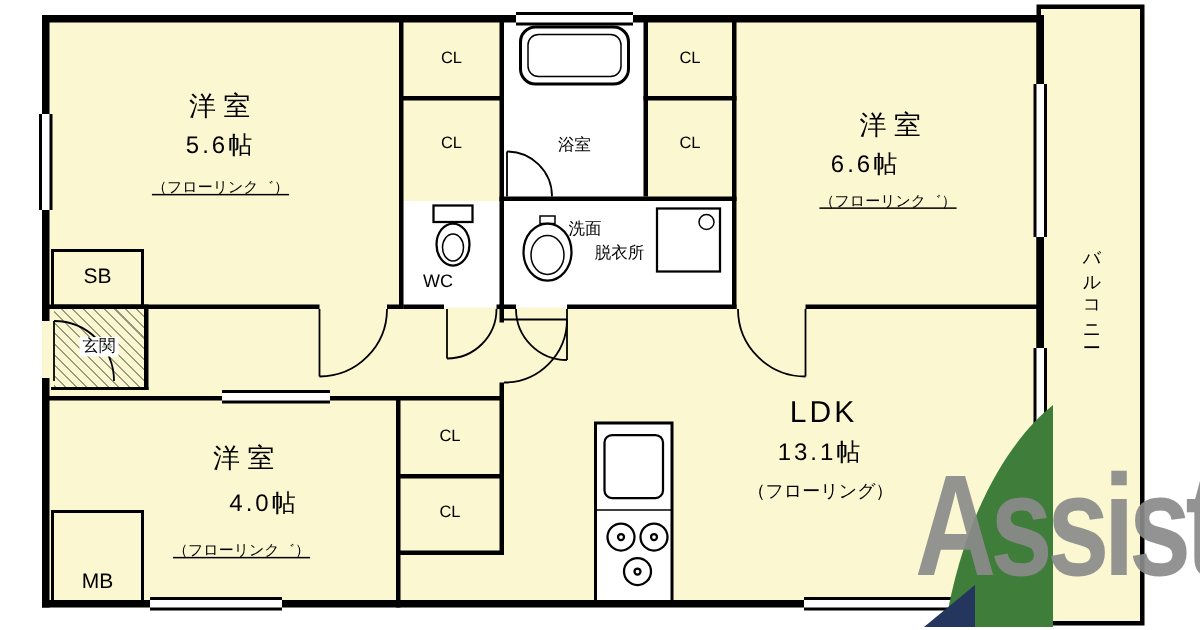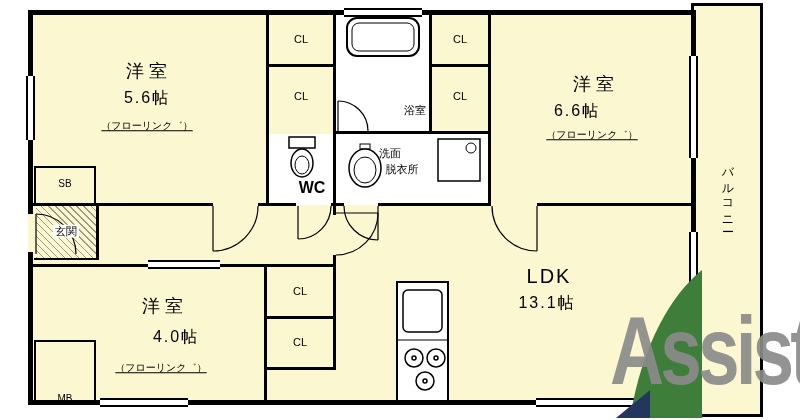--- a/index.html
+++ b/index.html
@@ -16,21 +16,21 @@
   .winh{position:absolute;background:#fff;border-top:2px solid #000;border-bottom:2px solid #000;box-sizing:border-box;z-index:5;}
   .hatch{
     position:absolute;z-index:2;background:#FBF7D0;
     background-image:repeating-linear-gradient(45deg,rgba(0,0,0,.38) 0px,rgba(0,0,0,.38) 1px,transparent 1px,transparent 5px);
   }
   .label{position:absolute;transform:translate(-50%,-50%);white-space:nowrap;z-index:7;line-height:1.15;}
   .rname{font-size:18px;letter-spacing:5px;}
   .rsize{font-size:16px;letter-spacing:2px;}
   .rfloor{font-size:10px;text-decoration:underline;}
   .small{font-size:11px;}
-  .tiny{font-size:10px;}
+  .tiny{font-size:14px;}
   .vertical{writing-mode:vertical-rl;letter-spacing:3px;font-size:12px;}
   #fixtures{position:absolute;left:0;top:0;z-index:6;pointer-events:none;}
   #logo-shapes{position:absolute;left:0;top:0;z-index:9;pointer-events:none;}
   #logo-text{
     position:absolute;left:610px;top:303px;z-index:10;
     font-size:96px;font-weight:bold;letter-spacing:-5px;line-height:1;
     color:rgba(138,138,138,0.92);transform:scaleX(0.78);transform-origin:left top;
   }
 </style>
 </head>
@@ -146,35 +146,36 @@
   <div class="label rname" style="left:596px;top:84px;">洋室</div>
   <div class="label rsize" style="left:577px;top:111px;">6.6帖</div>
   <div class="label rfloor" style="left:592px;top:135px;">（フローリンク゛）</div>
 
   <div class="label rname" style="left:165px;top:306px;">洋室</div>
   <div class="label rsize" style="left:176px;top:337px;">4.0帖</div>
   <div class="label rfloor" style="left:161px;top:368px;">（フローリンク゛）</div>
 
   <div class="label" style="left:549px;top:276px;font-size:20px;letter-spacing:2px;">LDK</div>
   <div class="label rsize" style="left:547px;top:303px;">13.1帖</div>
+  <div class="label" style="left:547px;top:328px;font-size:12px;">（フローリング）</div>
 
   <div class="label small" style="left:301px;top:39px;">CL</div>
   <div class="label small" style="left:301px;top:96px;">CL</div>
   <div class="label small" style="left:460px;top:39px;">CL</div>
   <div class="label small" style="left:460px;top:96px;">CL</div>
   <div class="label small" style="left:300px;top:291px;">CL</div>
   <div class="label small" style="left:300px;top:342px;">CL</div>
 
-  <div class="label small" style="left:383px;top:110px;margin-left:32px;">浴室</div>
-  <div class="label" style="left:312px;top:188px;font-size:16px;font-weight:bold;">WC</div>
+  <div class="label small" style="left:383px;top:97px;">浴室</div>
+  <div class="label" style="left:292px;top:188px;font-size:12px;">WC</div>
   <div class="label small" style="left:390px;top:153px;">洗面</div>
-  <div class="label small" style="left:402px;top:169px;">脱衣所</div>
+  <div class="label small" style="left:413px;top:169px;">脱衣所</div>
   <div class="label small" style="left:66px;top:231px;background:#fff;padding:0 2px;">玄関</div>
   <div class="label tiny" style="left:65px;top:184px;">SB</div>
-  <div class="label tiny" style="left:65px;top:399px;">MB</div>
+  <div class="label tiny" style="left:65px;top:387px;">MB</div>
   <div class="label vertical" style="left:727px;top:193px;">バルコニー</div>
 
   <svg id="logo-shapes" width="800" height="420" viewBox="0 0 800 420">
     <path d="M 702 270 C 672 294 642 344 630 418 L 702 418 Z" fill="#3F7D3A"></path>
     <path d="M 616 418 L 650 390 L 650 418 Z" fill="#24365E"></path>
   </svg>
   <div id="logo-text">Assist</div>
 
 </div>
 

